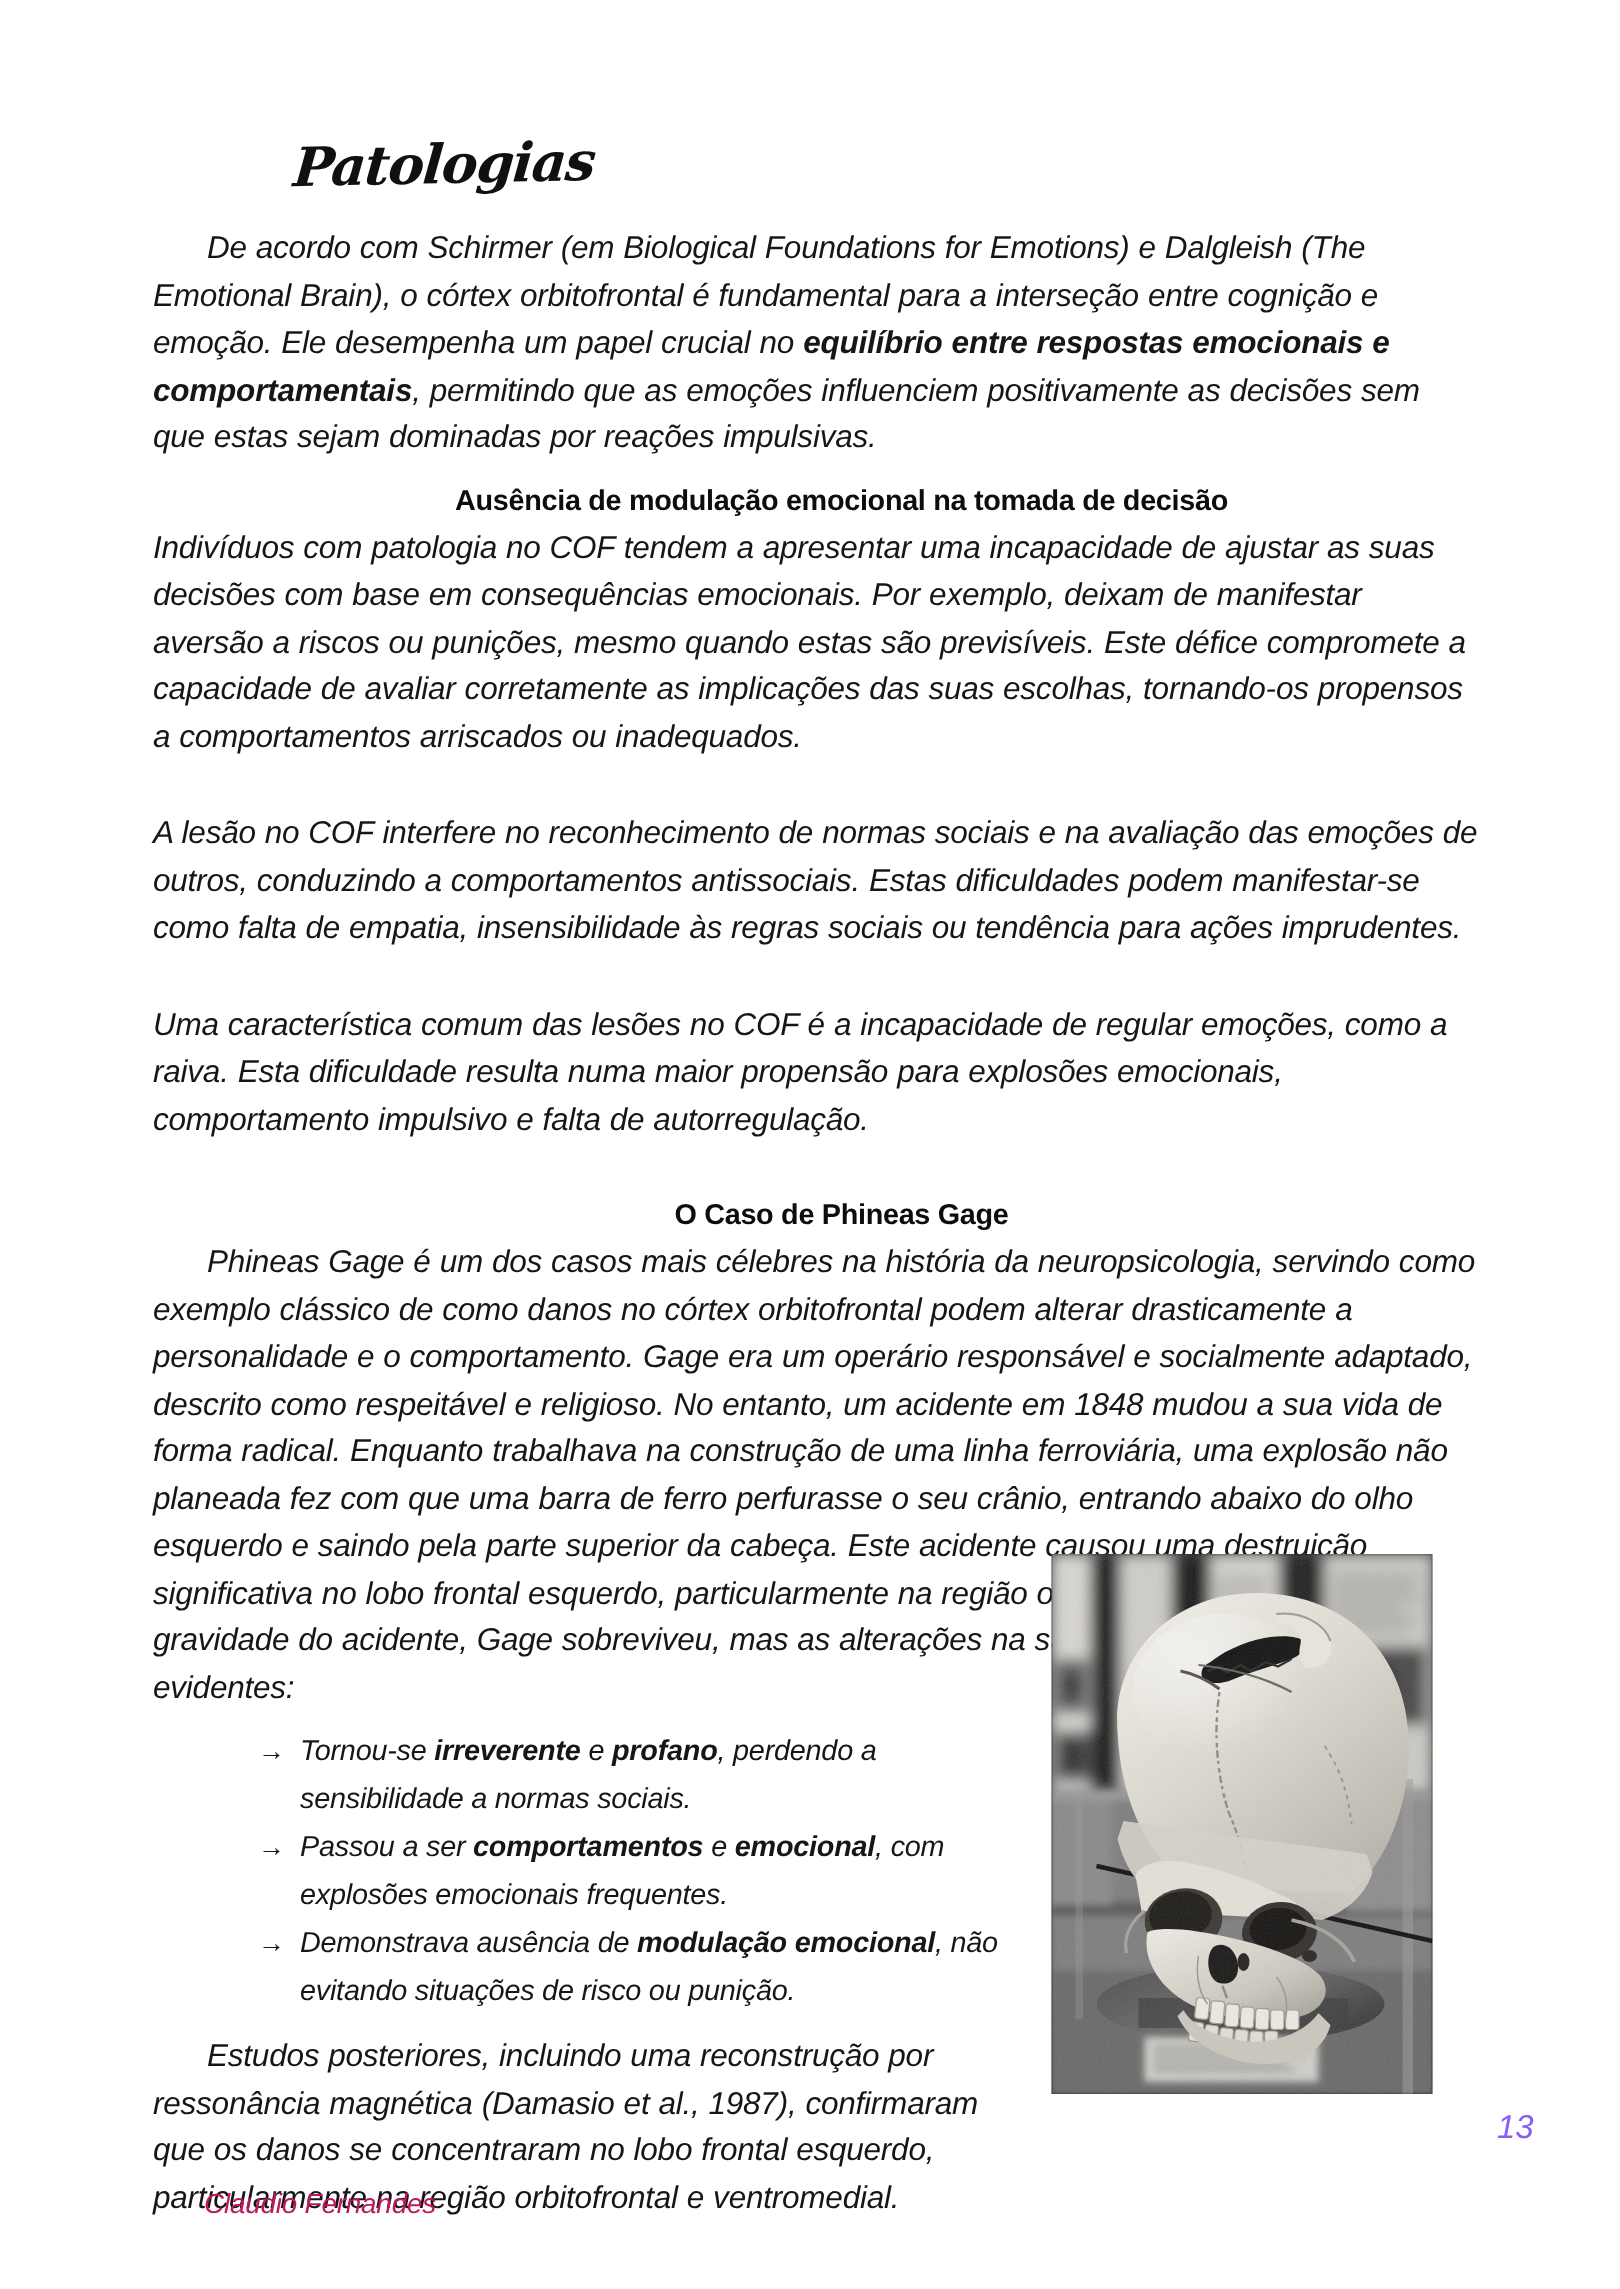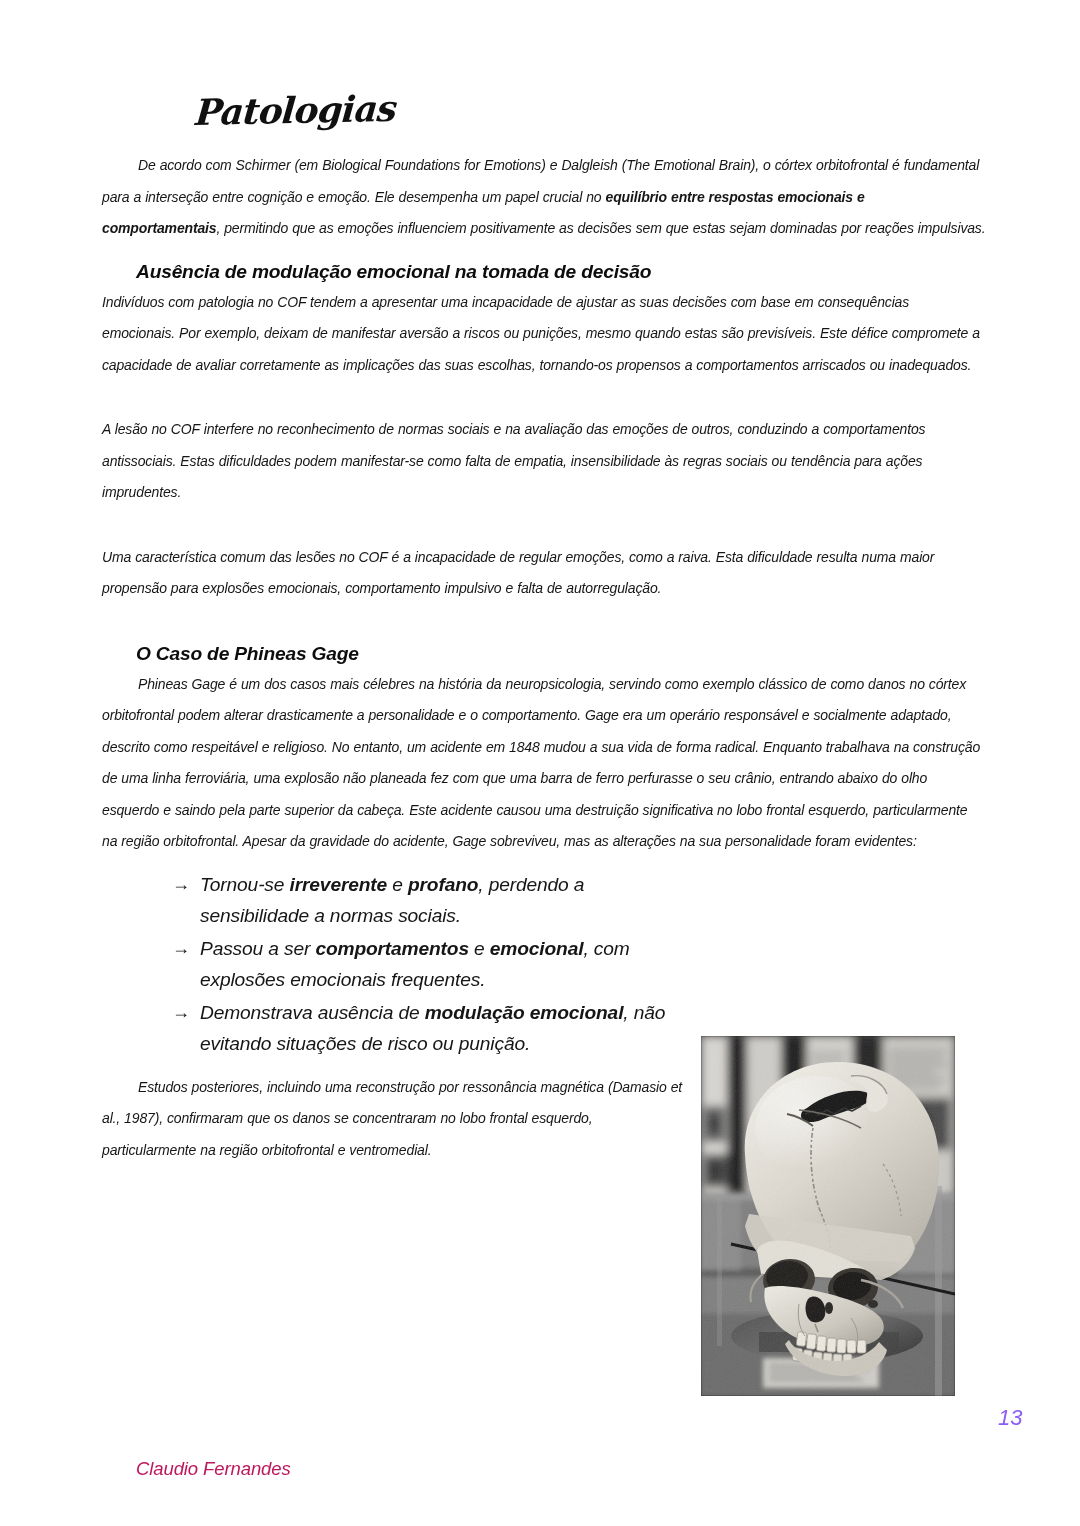--- a/index.html
+++ b/index.html
@@ -47,41 +47,41 @@
     top: 150px;
     width: 884px;
   }
 
   p.body, .subhead, .list li, .footer-name {
     font-family: "Liberation Sans", sans-serif;
   }
 
   p.body {
     margin: 0;
-    font-size: 14px;
+    font-size: 21px;
     line-height: 31.5px;
     font-style: italic;
     letter-spacing: -0.15px;
     text-align: left;
     color: #161616;
     word-spacing: 0.3px;
   }
   p.body.indent {
     text-indent: 36px;
   }
 
   .subhead {
     margin: 0;
     font-size: 19.2px;
     line-height: 31px;
-    font-style: italic;
     font-weight: 700;
     padding-left: 34px;
     letter-spacing: -0.2px;
     color: #0d0d0d;
+    text-align: center;
   }
 
   .gap-sm { height: 11px; }
   .gap-lg { height: 33px; }
 
   b, strong { font-weight: 700; font-style: italic; }
   .bookttl { font-style: italic; font-family: "Liberation Sans", sans-serif; }
 
   
   ul.list {

